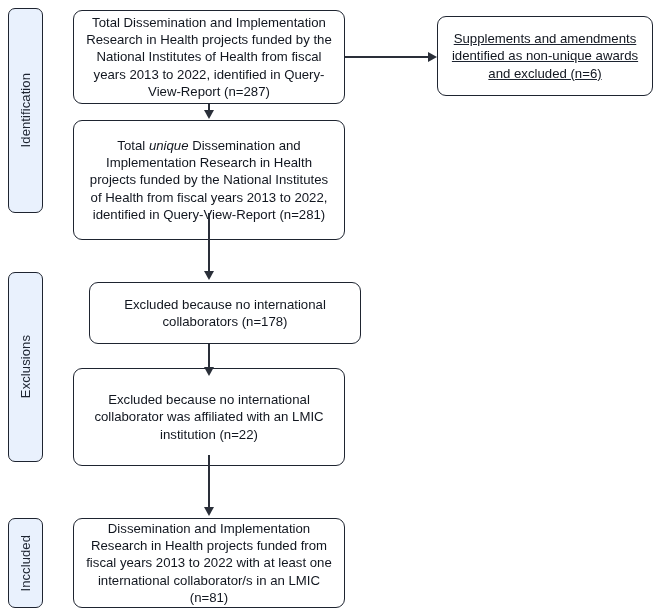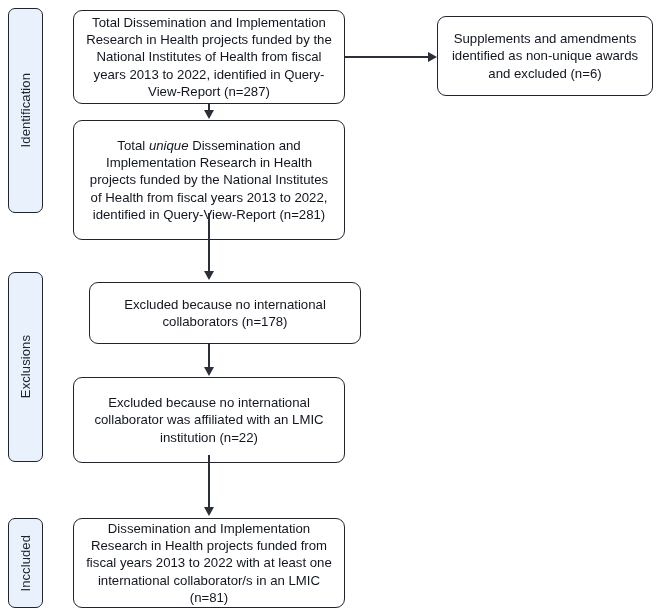--- a/index.html
+++ b/index.html
@@ -66,24 +66,24 @@
     font-size: 13.2px;
     line-height: 1.30;
     color: #11161f;
     white-space: pre-line;
   }
   .flow-box .box-text em {
     font-style: italic;
   }
 
   #box-total-projects   { left: 73px;  top: 10px;  width: 272px; height: 94px;  }
-  #box-supplements      { left: 437px; top: 16px;  width: 216px; height: 80px;  }
+  #box-supplements      { left: 437px; top: 16px;  width: 216px; height: 80px; text-decoration: underline;  }
   #box-unique-projects  { left: 73px;  top: 120px; width: 272px; height: 120px; justify-content: flex-end;  }
   #box-excl-no-intl     { left: 89px;  top: 282px; width: 272px; height: 62px;  }
-  #box-excl-no-lmic     { left: 73px;  top: 377px; width: 272px; height: 86px;  }
+  #box-excl-no-lmic     { left: 73px;  top: 368px; width: 272px; height: 98px;  }
   #box-included-final   { left: 73px;  top: 518px; width: 272px; height: 90px;  }
 
   
   .connector {
     position: absolute;
     background: #2a2f39;
   }
   .v-line { width: 1.6px; }
   .h-line { height: 1.6px; }
 

